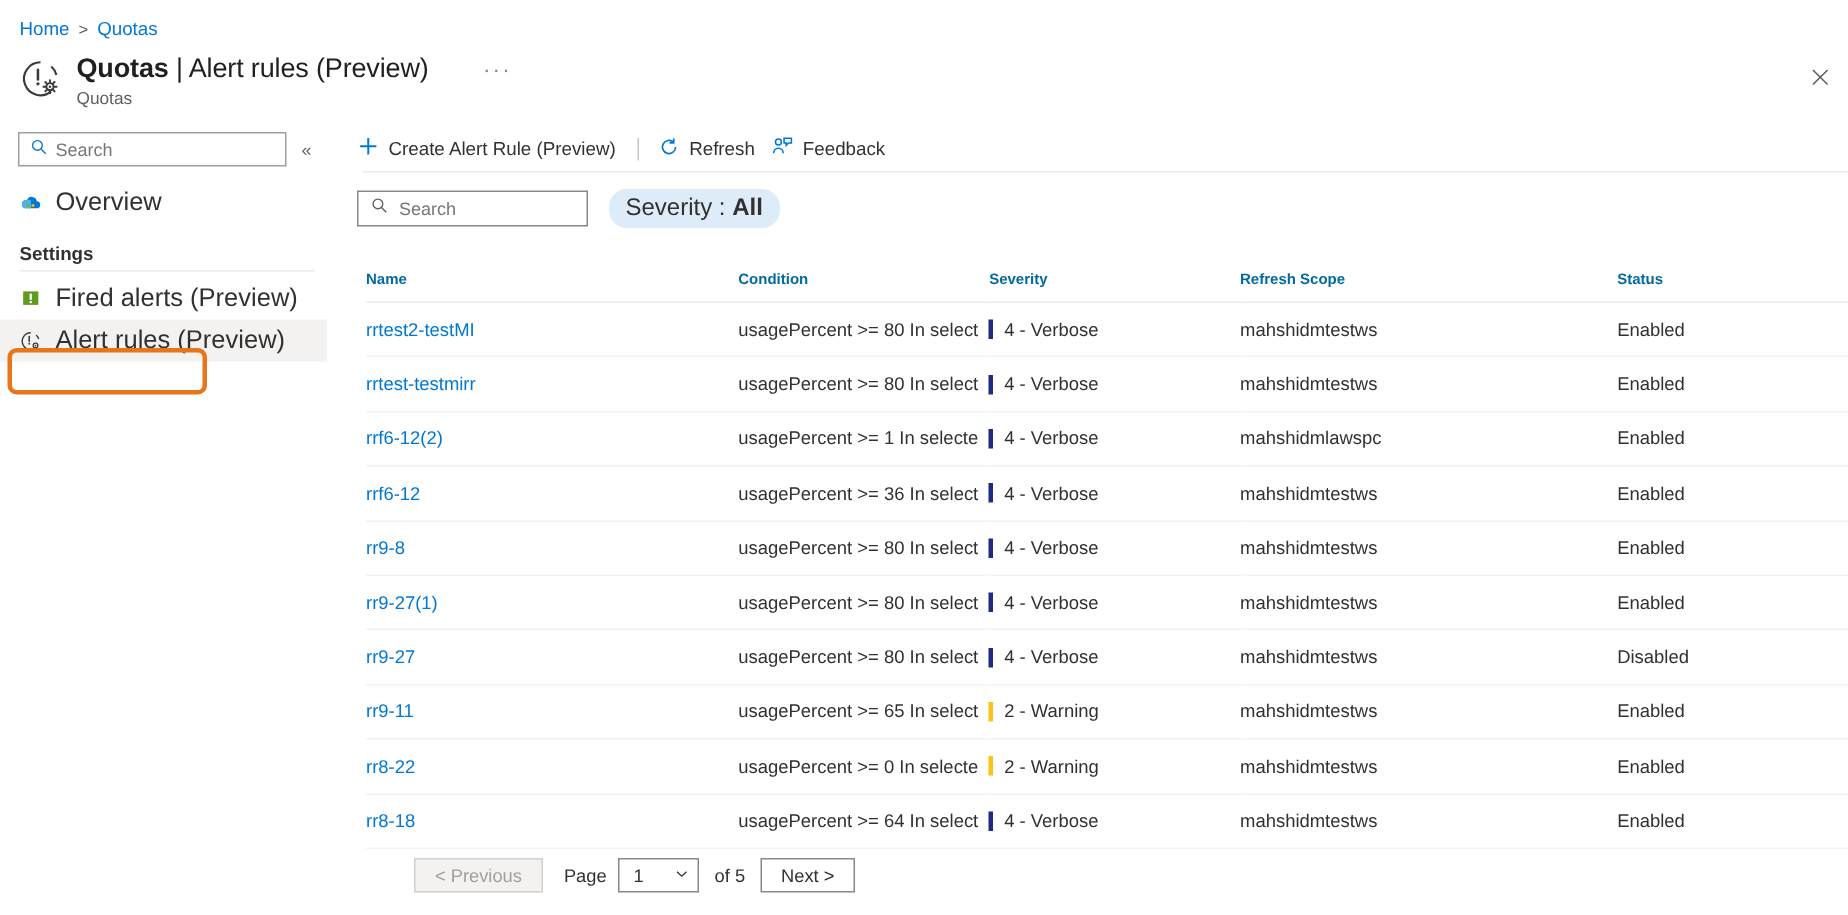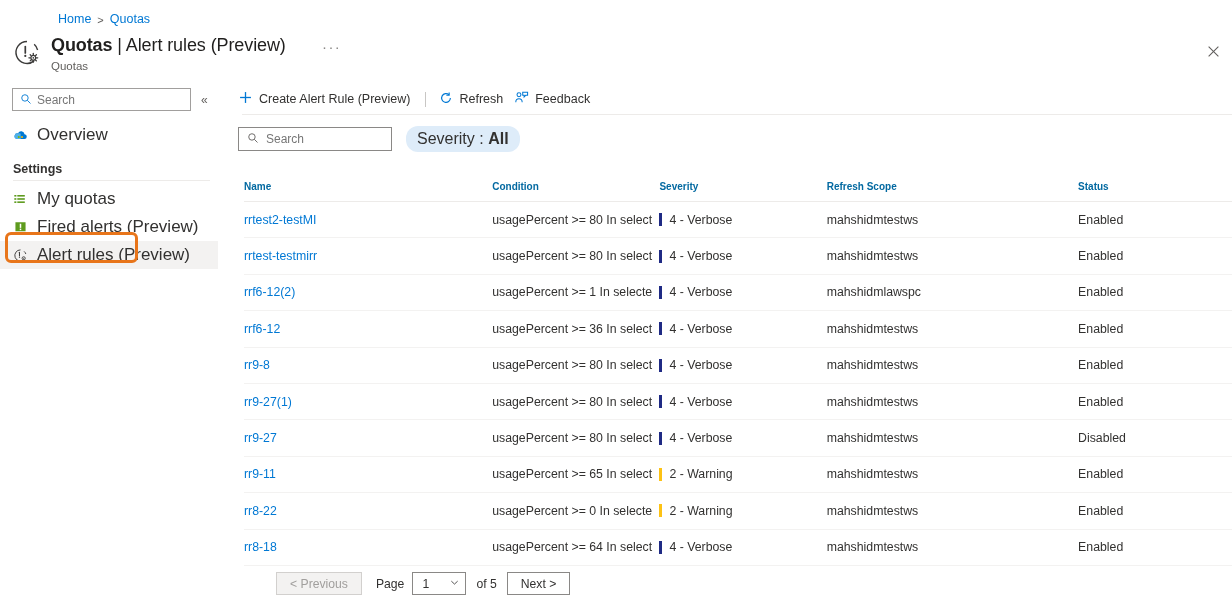--- a/index.html
+++ b/index.html
@@ -10,21 +10,21 @@
     font-family: "Liberation Sans", sans-serif;
     color: #323130;
     overflow: hidden;
   }
   #root { position: relative; width: 1232px; height: 610px; }
 
   
   .breadcrumb {
     position: absolute; left: 13px; top: 12px;
     font-size: 12.5px; color: #0078d4;
-    display: flex; align-items: flex-end; gap: 6px; margin-left: 45px;
+    display: flex; align-items: flex-end; gap: 6px;
   }
   .breadcrumb a { color: #0078d4; text-decoration: none; cursor: pointer; }
   .bc-sep { color: #605e5c; font-size: 11px; }
 
   
   .title-row {
     position: absolute; left: 12px; top: 33px;
     display: flex; align-items: flex-start; gap: 9px;
   }
   .title-icon { width: 30px; height: 30px; margin-top: 5px; flex: none; }
@@ -257,35 +257,20 @@
           <circle cx="6.2" cy="9.6" r="1.1" fill="#7fba00"></circle>
           <circle cx="9.6" cy="9.6" r="1.1" fill="#ffb900"></circle>
         </svg>
       </span>
       <span>Overview</span>
     </div>
 
     <div class="nav-section">Settings</div>
     <div class="nav-divider"></div>
 
-    <div class="nav-item">
-      <span class="nav-ico">
-        <svg viewBox="0 0 16 16" width="15" height="15">
-          <g fill="#5e9b1e">
-            <rect x="1.4" y="3.2" width="2.2" height="1.7"></rect>
-              <rect x="4.6" y="3.2" width="8" height="1.7"></rect>
-            <rect x="1.4" y="6.6" width="2.2" height="1.7"></rect>
-              <rect x="4.6" y="6.6" width="8" height="1.7"></rect>
-            <rect x="1.4" y="10" width="2.2" height="1.7"></rect>
-              <rect x="4.6" y="10" width="8" height="1.7"></rect>
-          </g>
-        </svg>
-      </span>
-      <span>My quotas</span>
-    </div>
 
     <div class="nav-item">
       <span class="nav-ico">
         <svg viewBox="0 0 16 16" width="15" height="15">
           <rect x="2.6" y="2.4" width="10.8" height="9.6" fill="#5e9b1e"></rect>
           <rect x="7.2" y="4" width="1.6" height="4.4" fill="#ffffff"></rect>
           <rect x="7.2" y="9.2" width="1.6" height="1.6" fill="#ffffff"></rect>
         </svg>
       </span>
       <span>Fired alerts (Preview)</span>

